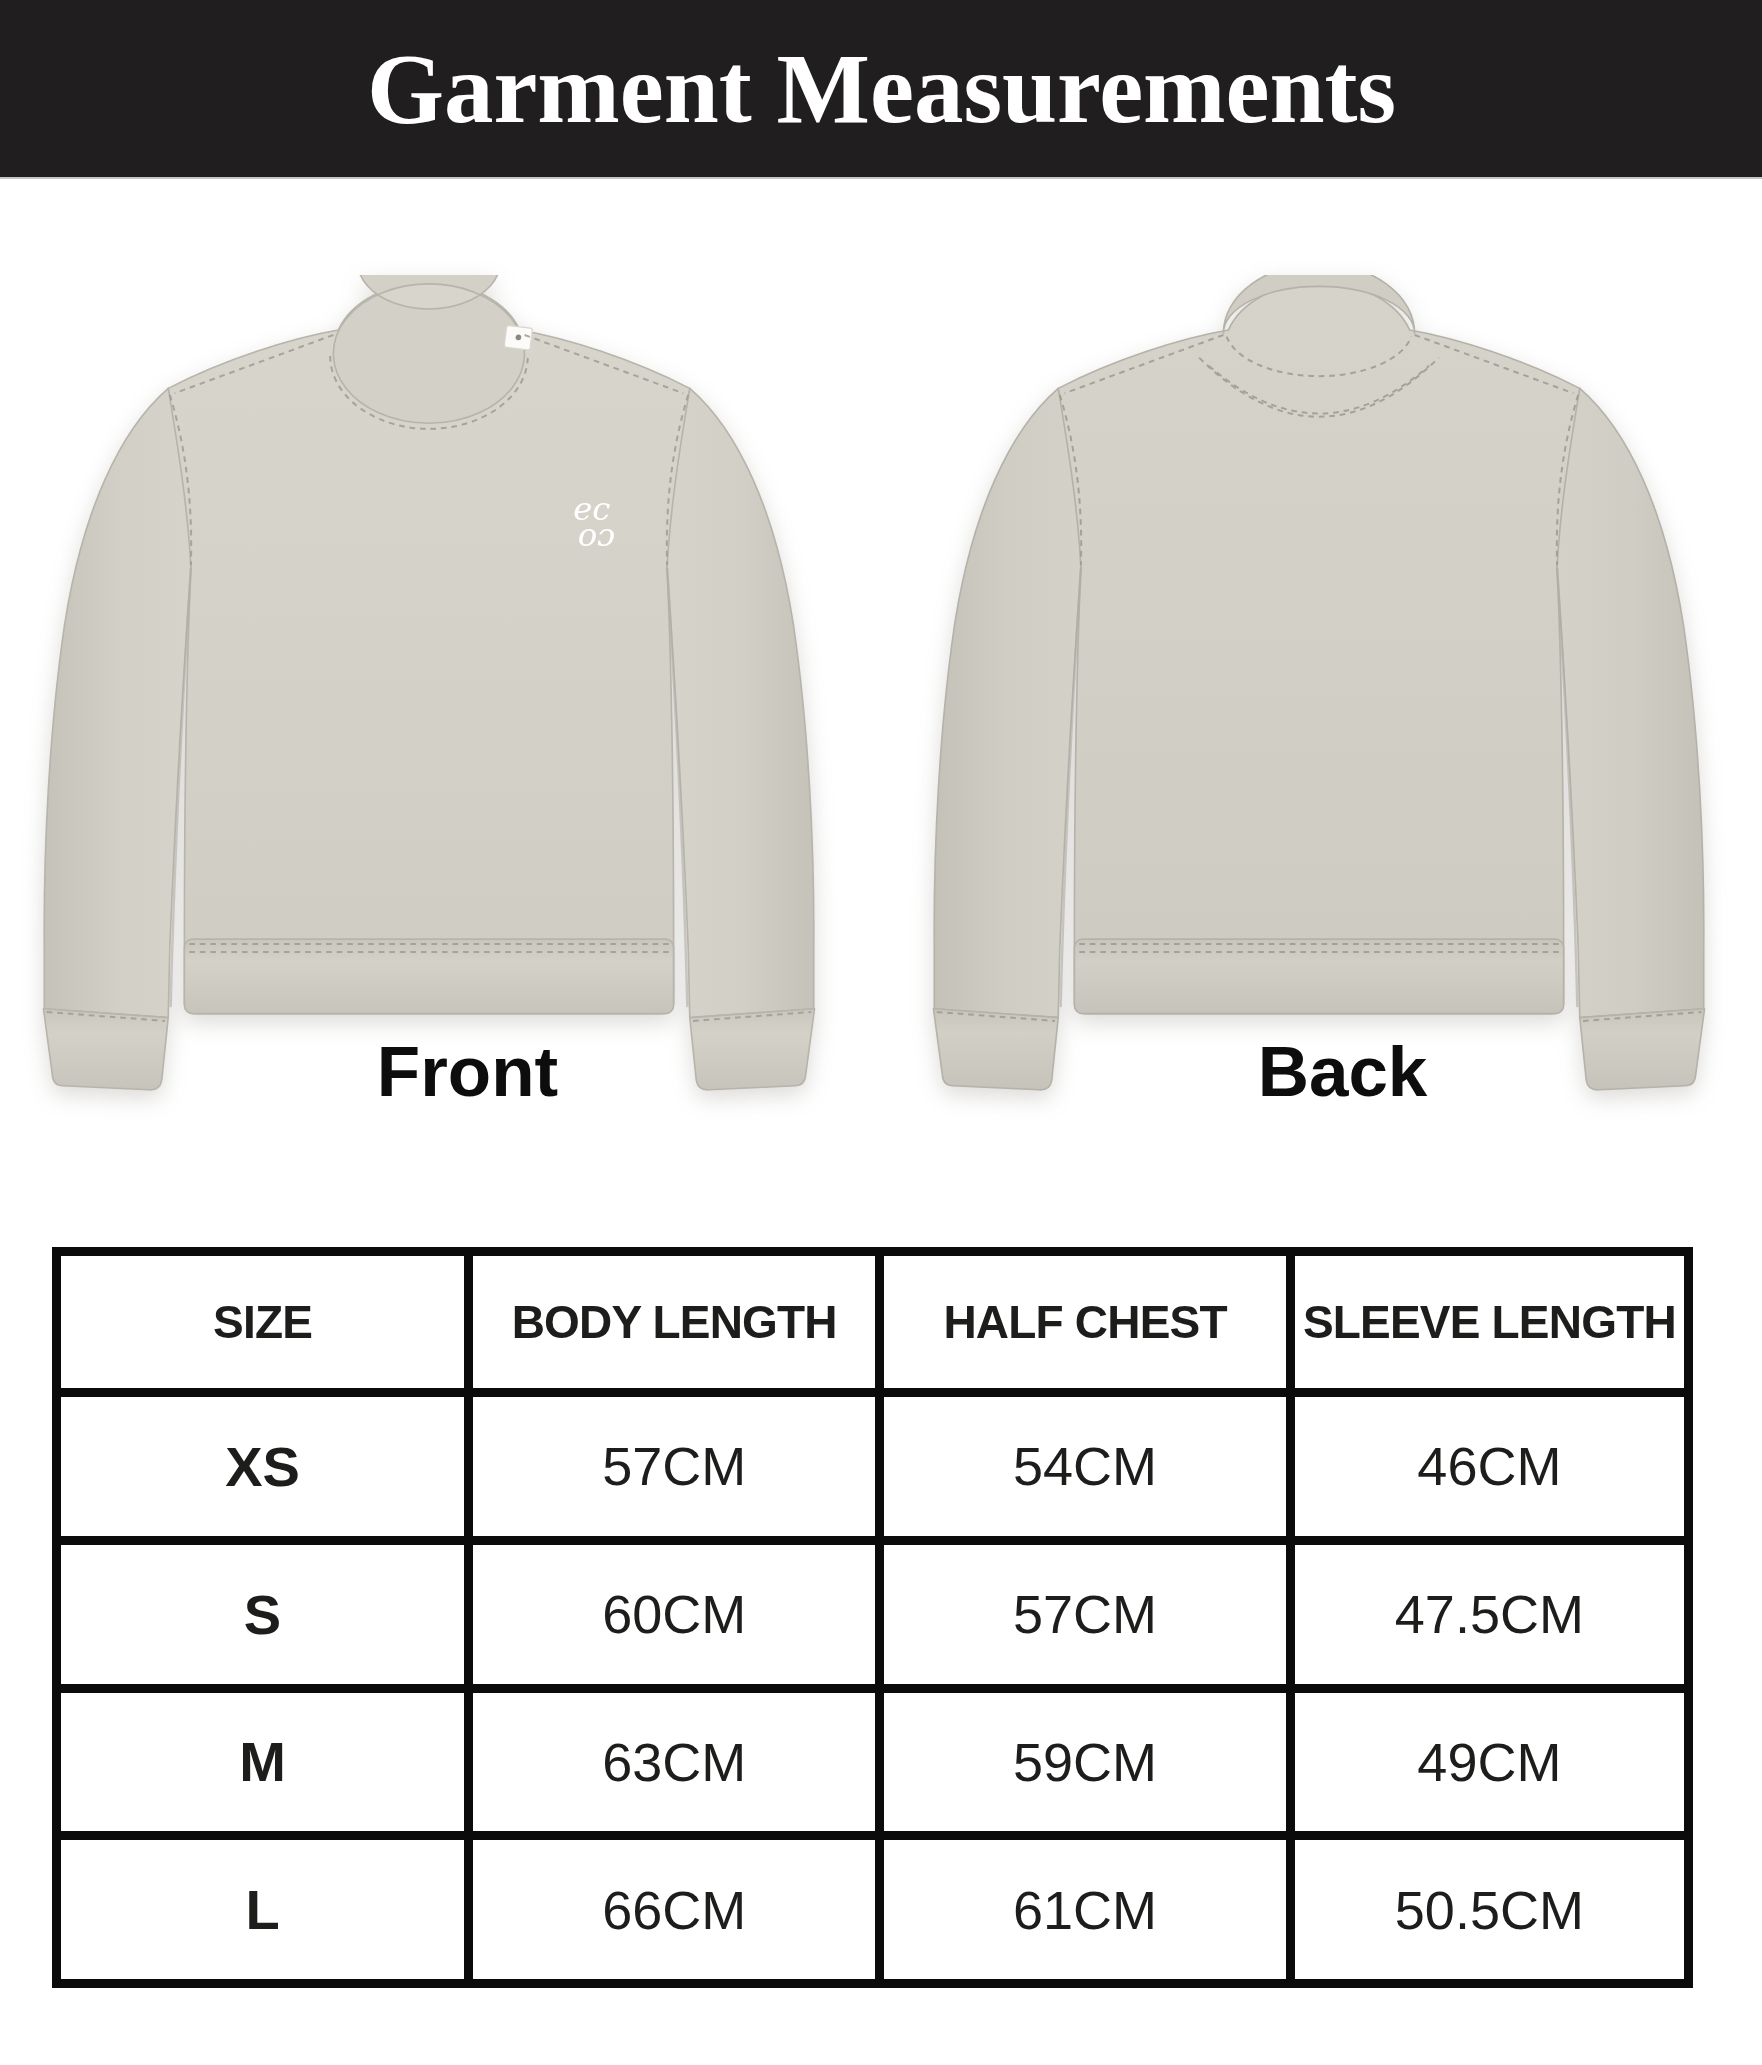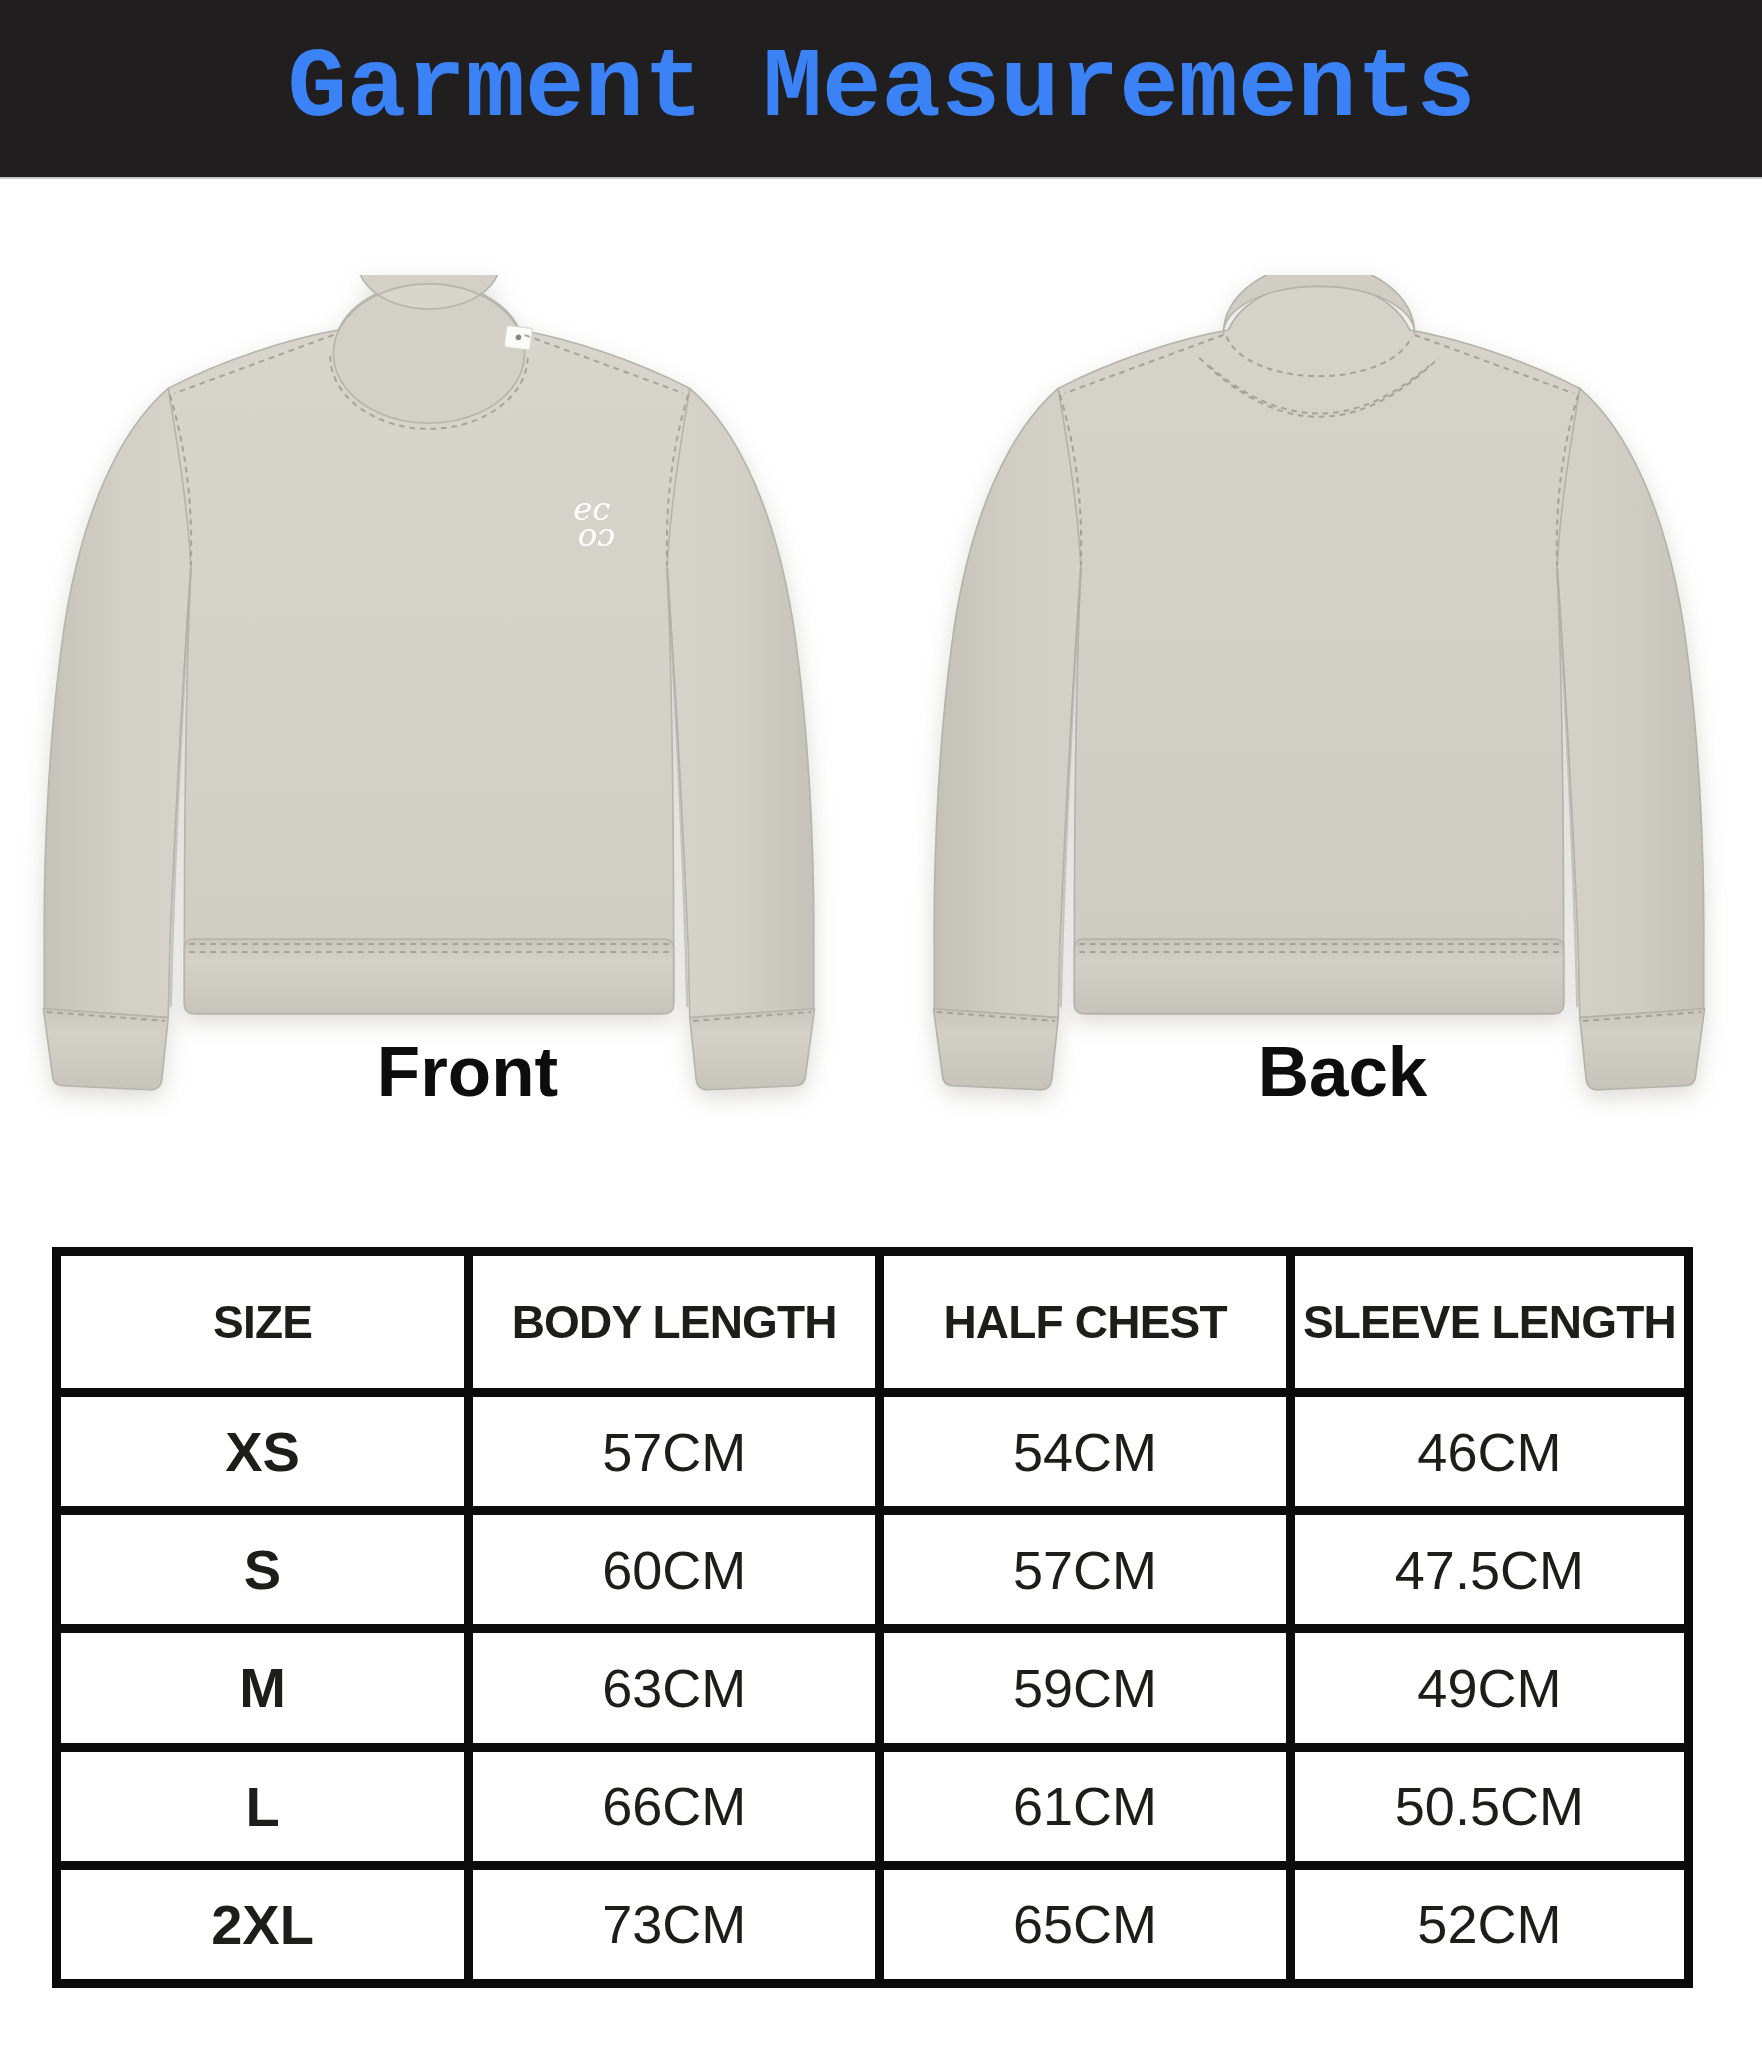--- a/index.html
+++ b/index.html
@@ -11,23 +11,23 @@
     font-family:"Liberation Sans", sans-serif;
   }
   
   .header-bar{
     position:absolute;left:0;top:0;width:1763px;height:177px;
     background:#201e1f;
     border-bottom:2.4px solid #c6c6c6;
     display:flex;align-items:center;justify-content:center;
   }
   .header-bar h1{
-    margin:0;color:#3b82f6;
+    margin:0;color:#ffffff;
     font-size:99px;font-weight:700;letter-spacing:0px;
-    font-family:Liberation Mono, monospace;
+    font-family:Liberation Serif, serif;
   }
   
   .garment{position:absolute;width:810px;height:818px;top:275px;}
   .garment.front{left:24px;}
   .garment.back{left:914px;}
   .garment svg{width:100%;height:100%;display:block;filter:drop-shadow(0 8px 11.3px rgba(95,90,78,.22));}
   
   .view-label{
     position:absolute;top:1031px;width:405px;text-align:center;
     font-size:71px;font-weight:700;color:#0d0d0d;
@@ -233,23 +233,17 @@
         <td>63CM</td>
         <td>59CM</td>
         <td>49CM</td>
       </tr>
       <tr>
         <th>L</th>
         <td>66CM</td>
         <td>61CM</td>
         <td>50.5CM</td>
       </tr>
-      <tr>
-        <th>2XL</th>
-        <td>73CM</td>
-        <td>65CM</td>
-        <td>52CM</td>
-      </tr>
     </tbody>
   </table>
 
 </div>
 
 
 </body></html>

